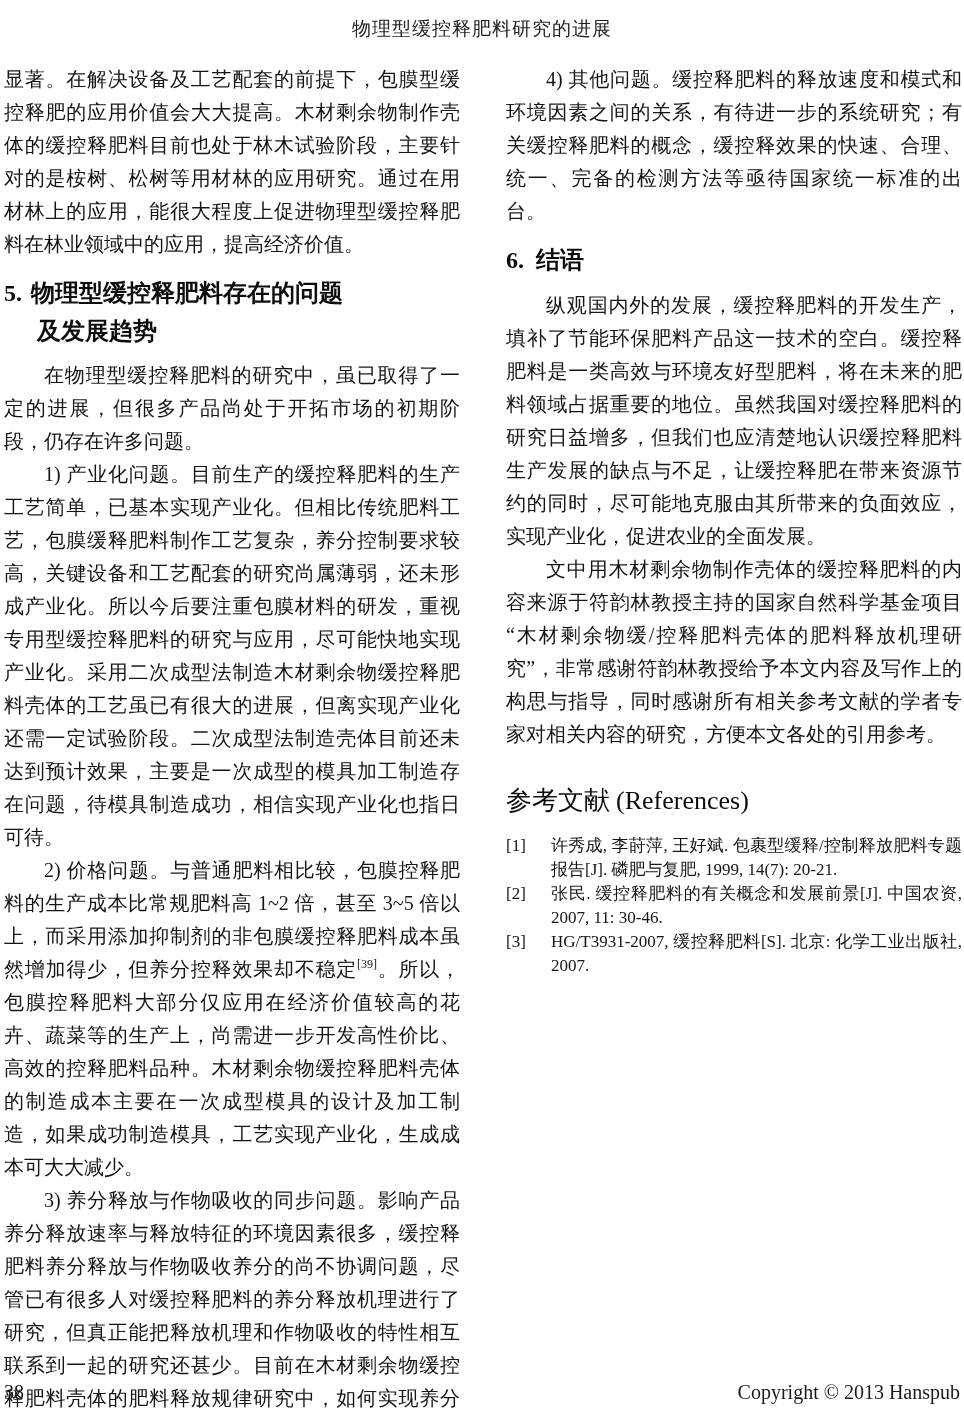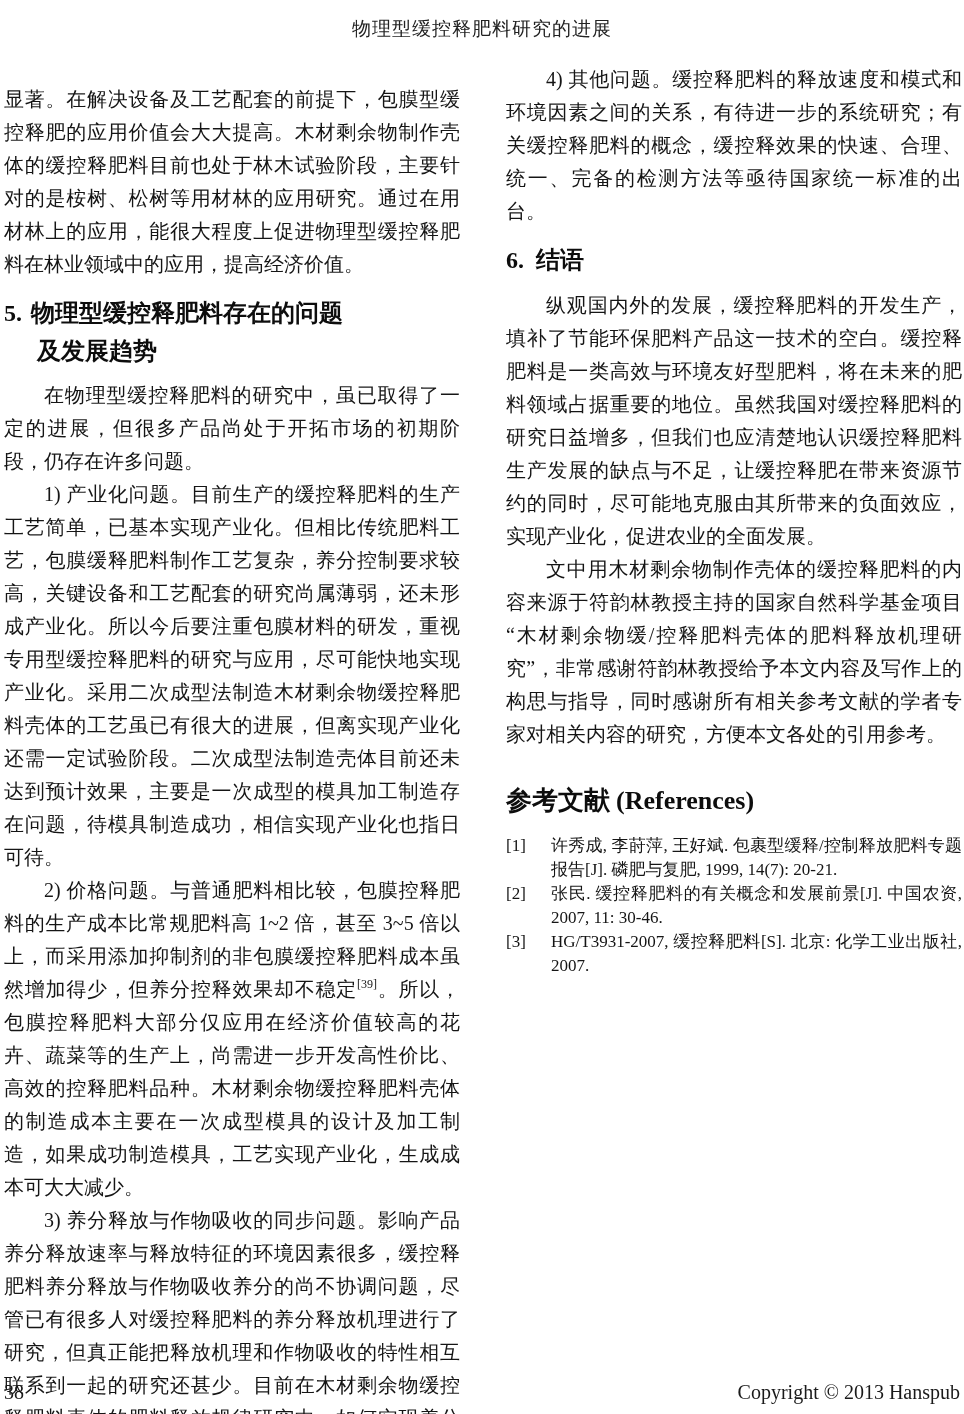--- a/index.html
+++ b/index.html
@@ -26,21 +26,21 @@
     padding: 21px 2px 0 4px;
   }
   .col { width: 456px; flex: none; }
   p.body {
     margin: 0;
     font-size: 20px;
     line-height: 33px;
     text-align: justify;
     text-indent: 2em;
   }
-  p.noindent { text-indent: 0; margin-top: 20px; }
+  p.noindent { text-indent: 0; }
   .sec-head {
     font-family: "Liberation Sans", "DejaVu Sans", sans-serif;
     font-weight: bold;
     font-size: 24px;
     line-height: 37px;
     margin: 13px 0 10px 0;
     color: #0d0d0d;
   }
   .sec-head .sec-num {
     font-family: "Liberation Serif", "DejaVu Serif", serif;
@@ -50,21 +50,21 @@
   .hang .sec-num { margin-right: 9px; }
   sup.cite {
     font-size: 12px;
     line-height: 0;
     vertical-align: super;
     margin-top: 12px;
   }
   .ref-heading {
     margin: 32px 0 16px 0;
     font-size: 26px;
-    font-weight: bold;
+    font-weight: normal;
     color: #0d0d0d;
   }
   .ref-heading .ref-cjk { font-family: "Liberation Sans", "DejaVu Sans", sans-serif; }
   .ref-heading .ref-latin { font-family: "Liberation Serif", "DejaVu Serif", serif; margin-left: 6px; }
   .ref-list { font-size: 17px; line-height: 24px; }
   .ref-item { display: flex; }
   .ref-num { flex: none; width: 45px; }
   .ref-text { flex: 1; text-align: justify; }
   .footer {
     position: absolute;

